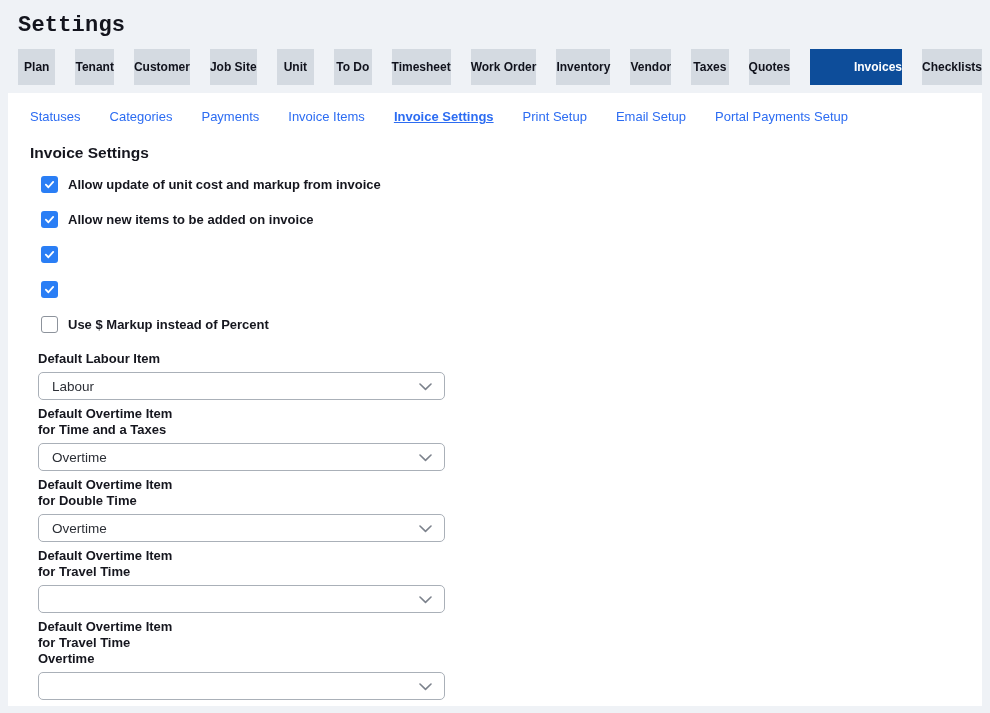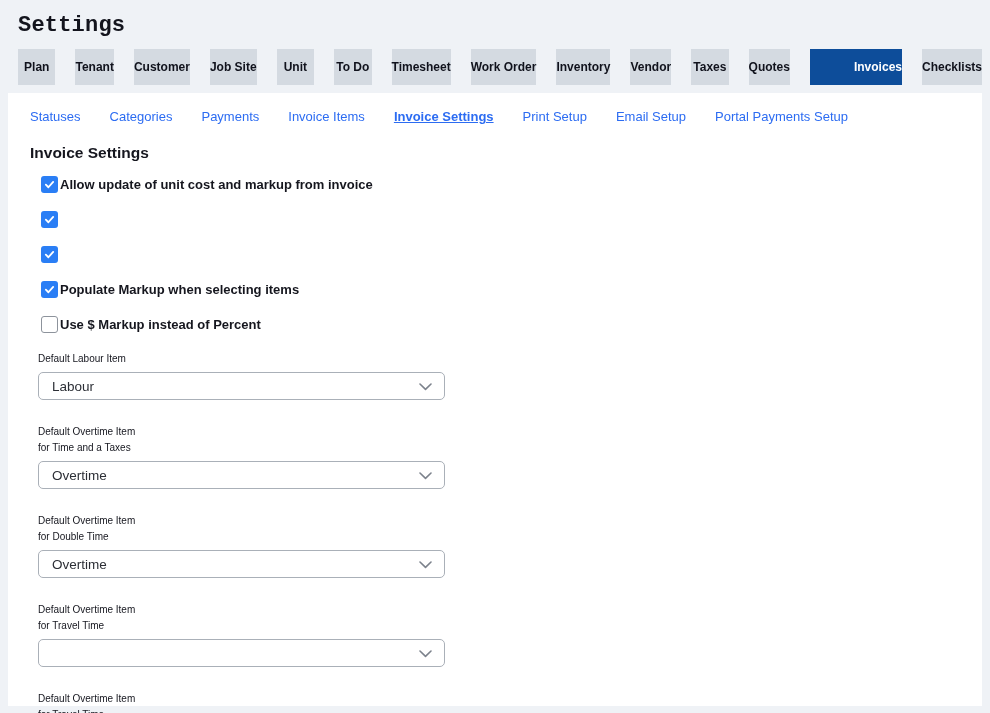--- a/index.html
+++ b/index.html
@@ -35,40 +35,40 @@
   .subnav{display:flex;gap:29px;padding-left:8px;align-items:baseline;}
   .subnav a{
     color:#2c6cf2;font-size:13px;text-decoration:none;cursor:pointer;white-space:nowrap;
   }
   .subnav a.active{font-weight:700;text-decoration:underline;}
   .heading{
     margin:21px 0 0 8px;
     font-size:15.5px;line-height:16px;font-weight:700;color:#15161e;
   }
   .checks{margin:15px 0 0 19px;}
-  .check-row{display:flex;align-items:center;gap:2px;margin-bottom:18px;height:17px;}
+  .check-row{display:flex;align-items:center;gap:10px;margin-bottom:18px;height:17px;}
   .checkbox{
     width:17px;height:17px;box-sizing:border-box;border-radius:3px;
     display:flex;align-items:center;justify-content:center;flex:0 0 17px;cursor:pointer;
   }
   .checkbox.checked{background:#2a7ef5;}
   .checkbox.unchecked{background:#ffffff;border:1.5px solid #8d939c;}
   .check-label{font-size:13px;font-weight:700;color:#15161e;}
   .form{margin:14px 0 0 16px;}
   .field-label{
-    font-size:10px;font-weight:400;color:#15161e;line-height:16px;margin-bottom:5px;
+    font-size:13px;font-weight:700;color:#15161e;line-height:16px;margin-bottom:5px;
   }
   .selectbox{
     width:407px;height:28px;box-sizing:border-box;
     border:1px solid #aab0b8;border-radius:5px;background:#fff;
     display:flex;align-items:center;
     padding:0 32px 0 13px;
     font-size:13.5px;color:#2c2f36;
     position:relative;cursor:pointer;
-    margin-bottom:24px;
+    margin-bottom:6px;
   }
   .selectbox .chev{position:absolute;right:12px;top:10px;line-height:0;}
 </style>
 </head>
 <body>
 
 <div class="page">
   <div class="title">Settings</div>
   <div class="tabbar" id="tabbar">
       <div class="tab">Plan</div>
@@ -106,35 +106,35 @@
             </svg>
           </span>
           <span class="check-label">Allow update of unit cost and markup from invoice</span>
         </div>
         <div class="check-row">
           <span class="checkbox checked">
             <svg width="11" height="11" viewBox="0 0 12 12">
               <path d="M2 6.2 L4.8 9 L10 3.2" stroke="#ffffff" stroke-width="2" fill="none" stroke-linecap="round" stroke-linejoin="round"></path>
             </svg>
           </span>
-        </div>
-        <div class="check-row">
-          <span class="checkbox checked">
-            <svg width="11" height="11" viewBox="0 0 12 12">
-              <path d="M2 6.2 L4.8 9 L10 3.2" stroke="#ffffff" stroke-width="2" fill="none" stroke-linecap="round" stroke-linejoin="round"></path>
-            </svg>
-          </span>
-        </div>
-        <div class="check-row">
-          <span class="checkbox checked">
-            <svg width="11" height="11" viewBox="0 0 12 12">
-              <path d="M2 6.2 L4.8 9 L10 3.2" stroke="#ffffff" stroke-width="2" fill="none" stroke-linecap="round" stroke-linejoin="round"></path>
-            </svg>
-          </span>
-          <span class="check-label">Populate Markup when selecting items</span>
+          <span class="check-label">Allow new items to be added on invoice</span>
+        </div>
+        <div class="check-row">
+          <span class="checkbox checked">
+            <svg width="11" height="11" viewBox="0 0 12 12">
+              <path d="M2 6.2 L4.8 9 L10 3.2" stroke="#ffffff" stroke-width="2" fill="none" stroke-linecap="round" stroke-linejoin="round"></path>
+            </svg>
+          </span>
+        </div>
+        <div class="check-row">
+          <span class="checkbox checked">
+            <svg width="11" height="11" viewBox="0 0 12 12">
+              <path d="M2 6.2 L4.8 9 L10 3.2" stroke="#ffffff" stroke-width="2" fill="none" stroke-linecap="round" stroke-linejoin="round"></path>
+            </svg>
+          </span>
         </div>
         <div class="check-row">
           <span class="checkbox unchecked"></span>
           <span class="check-label">Use $ Markup instead of Percent</span>
         </div>
       </div>
     <div class="form" id="formfields">
         <div class="field">
           <div class="field-label">
             <div>Default Labour Item</div>

